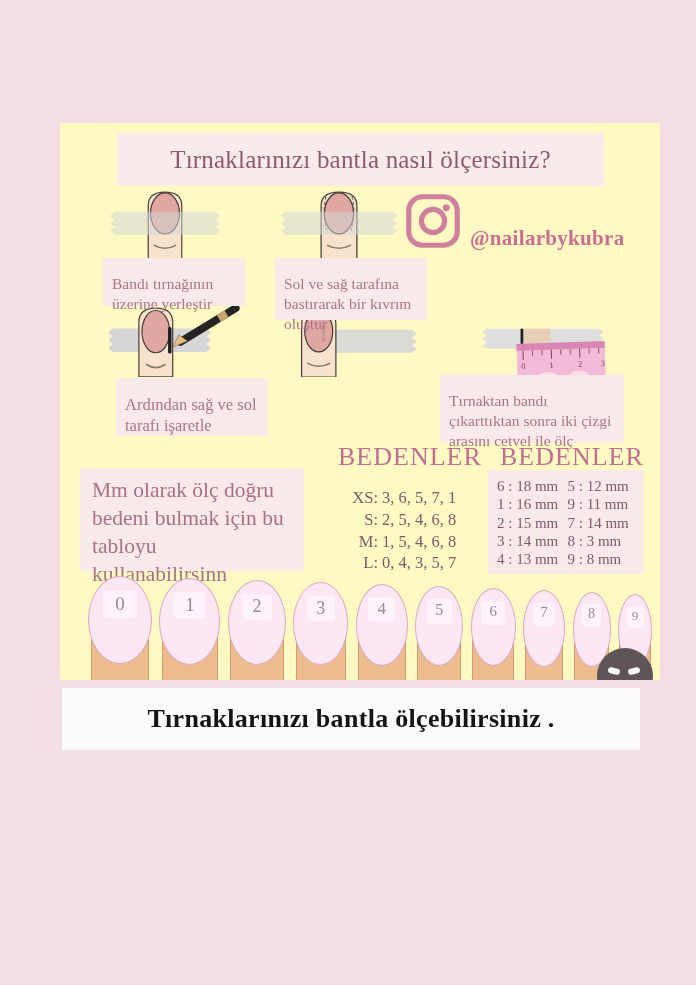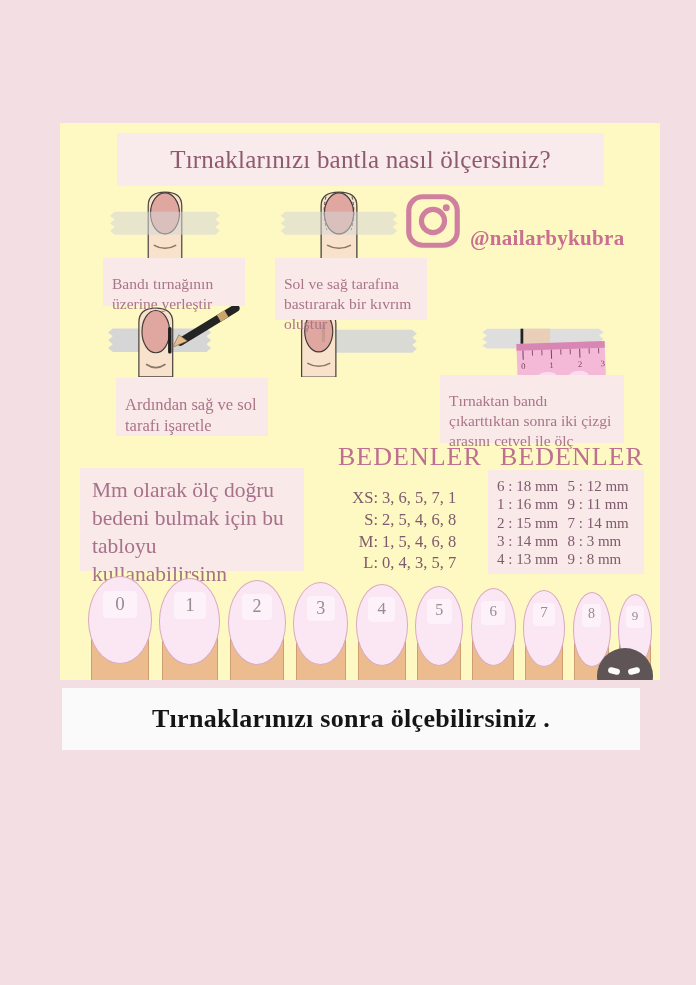--- a/index.html
+++ b/index.html
@@ -333,16 +333,16 @@
     </div>
 
     <div class="sticker">
       <div class="eye l"></div>
       <div class="eye r"></div>
     </div>
 
   </div>
 
   <div class="footer-bar">
-    <span>Tırnaklarınızı sonra ölçebilirsiniz .</span>
+    <span>Tırnaklarınızı bantla ölçebilirsiniz .</span>
   </div>
 
 </div>
 
 </body></html>

